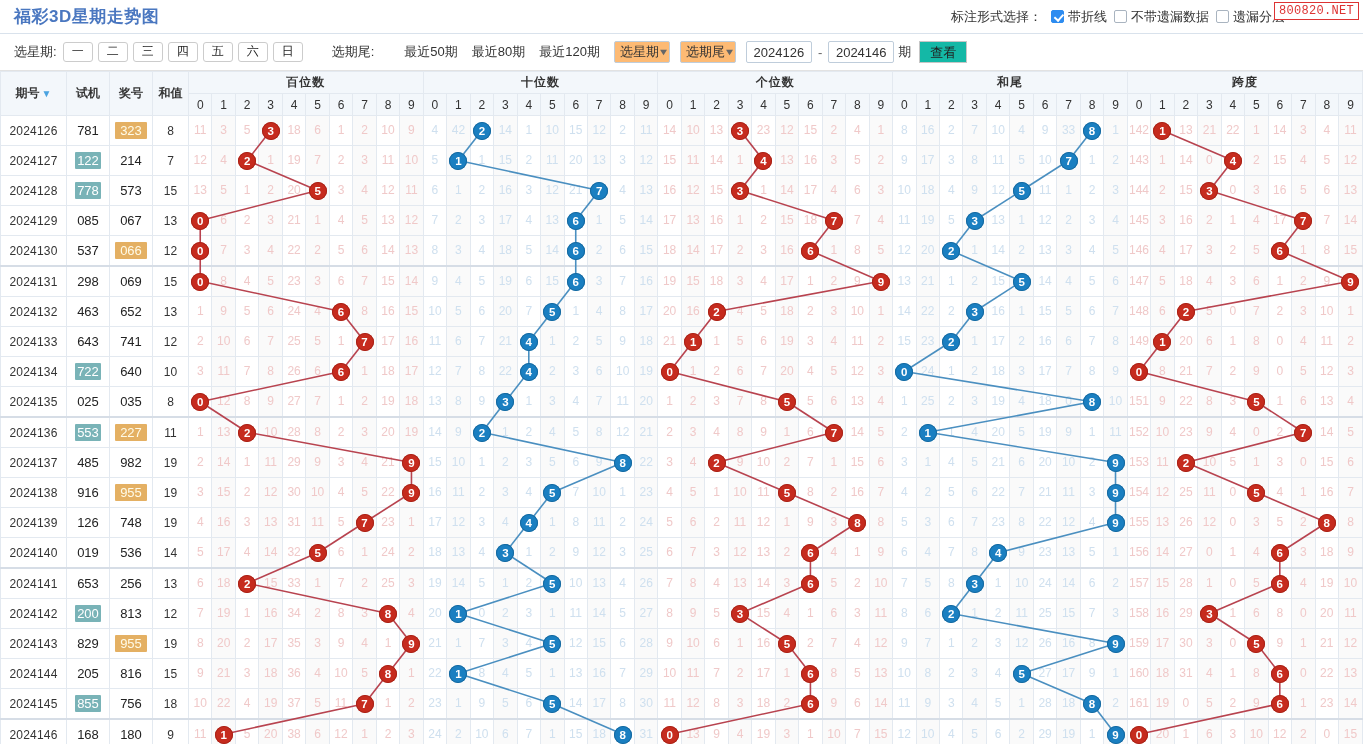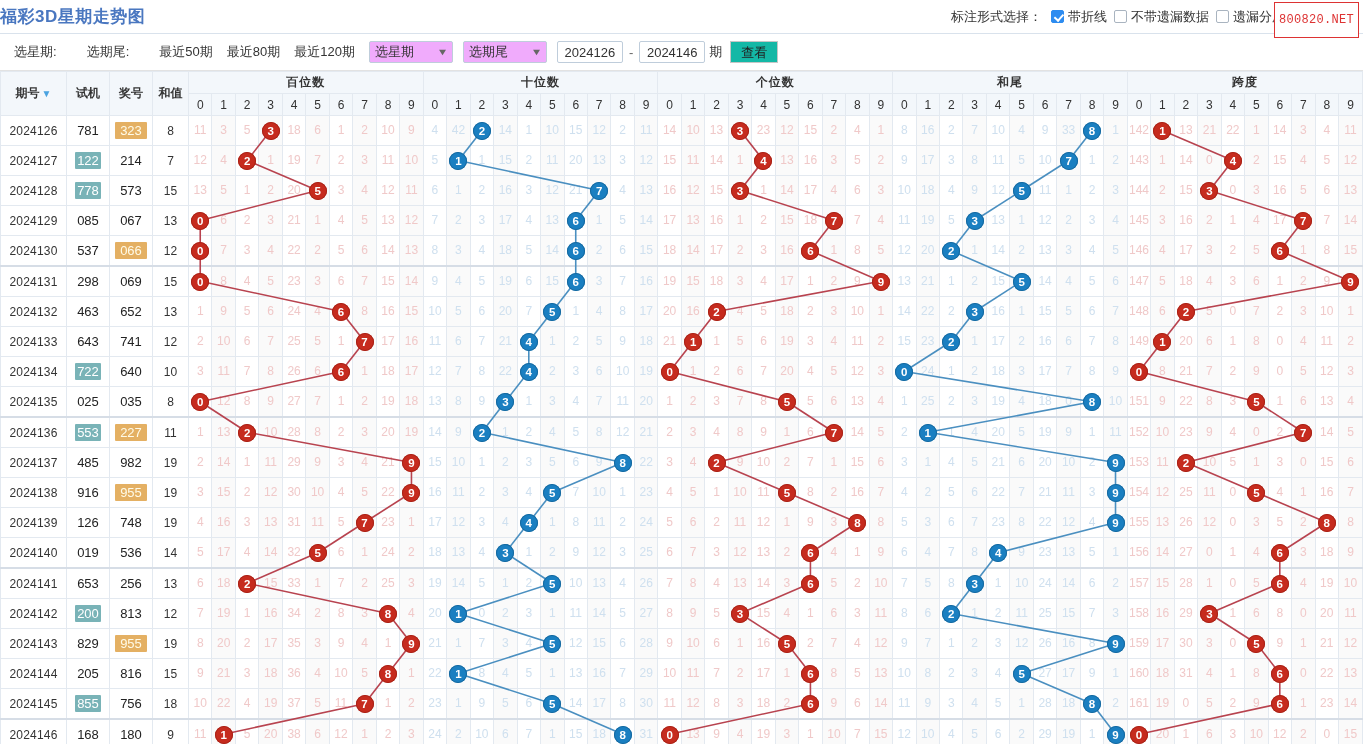--- a/index.html
+++ b/index.html
@@ -12,21 +12,21 @@
   }
   .page{width:1363px;height:744px;position:relative;box-sizing:border-box;}
 
   
   .topbar{
     height:33px;border-bottom:1px solid #d9e2ec;
     background:#ffffff;position:relative;
     display:flex;align-items:center;
   }
   .title{
-    font-size:17px;font-weight:bold;color:#4a77c0;
+    margin-left:14px;font-size:17px;font-weight:bold;color:#4a77c0;
     letter-spacing:.5px;
     text-align:right;
   }
   .mark-opts{
     position:absolute;right:78px;top:0;height:33px;
     display:flex;align-items:center;gap:7px;font-size:13px;color:#333;
   }
   .mark-label{margin-right:2px;text-align:right;}
   .opt{display:flex;align-items:center;gap:4px;cursor:pointer;}
   .cb{
@@ -35,21 +35,21 @@
   }
   .cb.checked{background:#2d8cf0;border-color:#2d8cf0;}
   .cb.checked::after{
     content:"";position:absolute;left:3.5px;top:.5px;width:3.5px;height:7px;
     border:solid #fff;border-width:0 2px 2px 0;transform:rotate(42deg);
   }
   .watermark{
     position:absolute;right:4px;top:2px;
     border:1px solid #d33;color:#d33;background:#fff;
     font-family:"Liberation Mono","DejaVu Sans Mono",monospace;
-    font-size:12px;padding:10px 4px;letter-spacing:.3px;
+    font-size:12px;padding:1px 4px;letter-spacing:.3px;
     z-index:5;
   }
 
   
   .filterbar{
     height:36px;border-bottom:1px solid #e2e2e2;
     display:flex;align-items:center;padding:0 0 0 14px;
     font-size:13px;background:#fff;white-space:nowrap;
   }
   .fl-label{color:#333;margin-right:6px;}
@@ -61,22 +61,22 @@
   }
   .numbtn{
     display:inline-block;width:15px;height:18px;line-height:17px;text-align:center;
     border:1px solid #ccc;border-radius:3px;margin-right:4px;background:#fff;
     font-size:12px;color:#222;cursor:pointer;
   }
   .gap{display:inline-block;width:24px;}
   .quick{margin-right:14px;color:#333;cursor:pointer;font-size:13px;}
   .sel{
     display:inline-flex;align-items:center;justify-content:space-between;
-    width:84px;height:22px;border:1px solid #bfcddb;border-radius:2px;
-    background:#f0abfc;padding:0 5px;margin-right:10px;font-size:13px;color:#333;
+    width:56px;height:22px;border:1px solid #bfcddb;border-radius:2px;
+    background:#fdba74;padding:0 5px;margin-right:10px;font-size:13px;color:#333;
     box-sizing:border-box;cursor:pointer;
   }
   .chev{font-size:9px;color:#666;transform:scaleX(1.3);}
   .inp{
     width:66px;height:22px;border:1px solid #bfcddb;border-radius:2px;
     background:#fff;text-align:center;font-size:13px;color:#333;
     line-height:21px;box-sizing:border-box;
   }
   .dash{margin:0 6px;color:#666;}
   .qi{margin:0 8px 0 4px;color:#333;}
@@ -147,20 +147,21 @@
       <span class="opt">
         <span class="cb"></span>
         <span>遗漏分层</span>
       </span>
     </div>
     <div class="watermark">800820.NET</div>
   </div>
 
   <div class="filterbar">
     <span class="fl-label">选星期:</span>
+    <span id="wkbtns"><span class="wkbtn">一</span><span class="wkbtn">二</span><span class="wkbtn">三</span><span class="wkbtn">四</span><span class="wkbtn">五</span><span class="wkbtn">六</span><span class="wkbtn">日</span></span>
     <span class="gap"></span>
     <span class="fl-label">选期尾:</span>
     <span class="gap"></span>
     <span class="quick">最近50期</span>
     <span class="quick">最近80期</span>
     <span class="quick">最近120期</span>
     <span class="sel">
       <span>选星期</span>
       <span class="chev">▼</span>
     </span>

